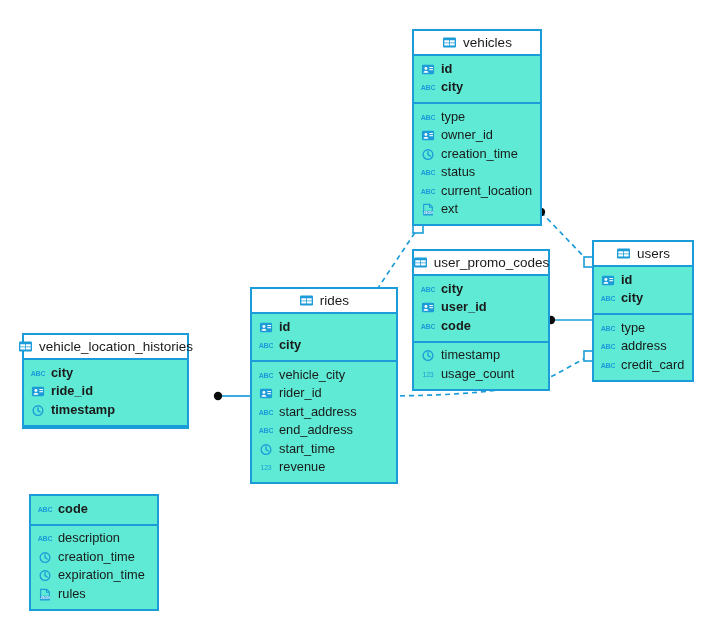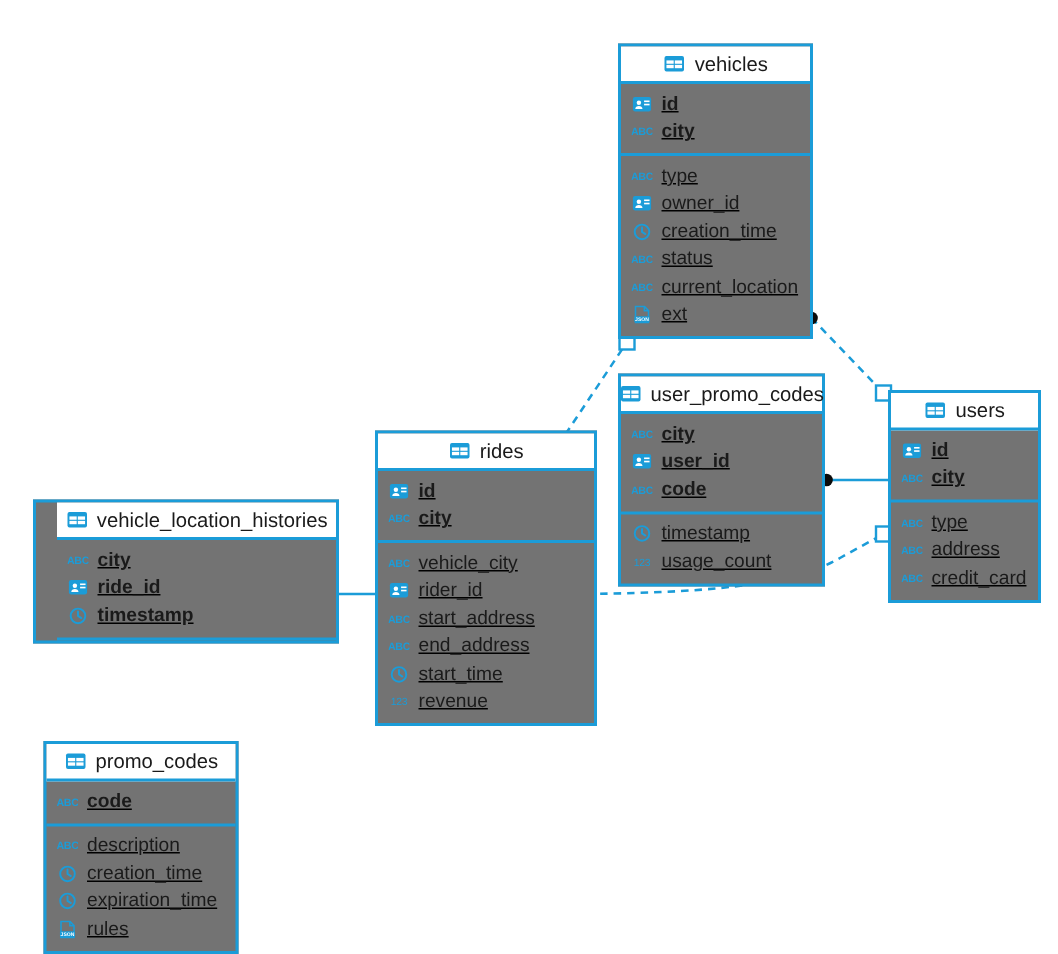--- a/index.html
+++ b/index.html
@@ -1,25 +1,25 @@
 <!DOCTYPE html>
 <html><head>
 <meta charset="utf-8">
 <style>
   html,body{margin:0;padding:0;background:#ffffff;}
   body{width:705px;height:636px;position:relative;overflow:hidden;
        font-family:"Liberation Sans","DejaVu Sans",sans-serif;}
   #canvas{position:absolute;inset:0;}
   #edges{position:absolute;left:0;top:0;width:705px;height:636px;pointer-events:none;}
 
-  .table{position:absolute;background:#737373;border:2px solid #1b9cd8;box-sizing:border-box;}
+  .table{position:absolute;background:#5eead4;border:2px solid #1b9cd8;box-sizing:border-box;}
   .thead{height:25px;border-bottom:2px solid #1b9cd8;display:flex;align-items:center;
          justify-content:center;gap:6px;padding:0 8px;box-sizing:border-box;background:#fff;}
   .tname{font-size:13.5px;color:#1a1a1a;white-space:nowrap;}
-  .section{padding:4px 0 5px 0;text-decoration:underline;}
+  .section{padding:4px 0 5px 0;}
   .section.pk{border-bottom:2px solid #1b9cd8;}
   .row{display:flex;align-items:center;gap:6px;padding:1px 7px;height:18.5px;box-sizing:border-box;}
   .fname{font-size:12.8px;color:#1a1a1a;white-space:nowrap;line-height:1;}
   .section.pk .fname{font-weight:bold;}
 
   .ico{width:14px;height:13px;flex:0 0 14px;display:block;}
   .hico{width:15px;height:13px;flex:0 0 15px;display:block;}
 </style>
 </head>
 <body>
@@ -118,21 +118,21 @@
             <svg class="ico" viewBox="0 0 16 15">
               <path d="M3 1.6h7l3 3v9.2H3z" fill="none" stroke="#1b9cd8" stroke-width="1.2"></path>
               <path d="M9.8 1.6v3.2h3.2" fill="none" stroke="#1b9cd8" stroke-width="1.2"></path>
               <rect x="2.2" y="9" width="11.6" height="4.6" rx="0.6" fill="#1b9cd8"></rect>
               <text x="8" y="12.6" font-family="Liberation Sans, sans-serif" font-size="3.9" font-weight="bold" fill="#fff" text-anchor="middle">JSON</text>
             </svg>
             <span class="fname">ext</span>
           </div>
         </div>
       </div>
-      <div class="table" style="left: 592px; top: 260px; width: 102px;">
+      <div class="table" style="left: 592px; top: 240px; width: 102px;">
         <div class="thead">
           <svg class="hico" viewBox="0 0 16 14">
             <rect x="1" y="1.5" width="14" height="11" rx="1.4" fill="#1b9cd8"></rect>
             <rect x="2.4" y="4.6" width="5.2" height="2.4" fill="#fff"></rect>
             <rect x="8.4" y="4.6" width="5.2" height="2.4" fill="#fff"></rect>
             <rect x="2.4" y="7.8" width="5.2" height="2.4" fill="#fff"></rect>
             <rect x="8.4" y="7.8" width="5.2" height="2.4" fill="#fff"></rect>
           </svg>
           <span class="tname">users</span>
         </div>
@@ -292,21 +292,21 @@
             <span class="fname">start_time</span>
           </div>
           <div class="row">
             <svg class="ico" viewBox="0 0 16 15">
               <text x="8" y="10.4" font-family="Liberation Sans, sans-serif" font-size="8" fill="#1b9cd8" text-anchor="middle" letter-spacing="-0.2">123</text>
             </svg>
             <span class="fname">revenue</span>
           </div>
         </div>
       </div>
-      <div class="table" style="left: 22px; top: 333px; width: 204px; padding-left: 14px;">
+      <div class="table" style="left: 22px; top: 333px; width: 167px;">
         <div class="thead">
           <svg class="hico" viewBox="0 0 16 14">
             <rect x="1" y="1.5" width="14" height="11" rx="1.4" fill="#1b9cd8"></rect>
             <rect x="2.4" y="4.6" width="5.2" height="2.4" fill="#fff"></rect>
             <rect x="8.4" y="4.6" width="5.2" height="2.4" fill="#fff"></rect>
             <rect x="2.4" y="7.8" width="5.2" height="2.4" fill="#fff"></rect>
             <rect x="8.4" y="7.8" width="5.2" height="2.4" fill="#fff"></rect>
           </svg>
           <span class="tname">vehicle_location_histories</span>
         </div>
@@ -330,30 +330,20 @@
           <div class="row">
             <svg class="ico" viewBox="0 0 16 15">
               <circle cx="8" cy="7.6" r="5.6" fill="none" stroke="#1b9cd8" stroke-width="1.5"></circle>
               <path d="M8 4.3 V7.6 L10.6 9.3" fill="none" stroke="#1b9cd8" stroke-width="1.5" stroke-linecap="round" stroke-linejoin="round"></path>
             </svg>
             <span class="fname">timestamp</span>
           </div>
         </div>
       </div>
       <div class="table" style="left: 29px; top: 494px; width: 130px;">
-        <div class="thead">
-          <svg class="hico" viewBox="0 0 16 14">
-            <rect x="1" y="1.5" width="14" height="11" rx="1.4" fill="#1b9cd8"></rect>
-            <rect x="2.4" y="4.6" width="5.2" height="2.4" fill="#fff"></rect>
-            <rect x="8.4" y="4.6" width="5.2" height="2.4" fill="#fff"></rect>
-            <rect x="2.4" y="7.8" width="5.2" height="2.4" fill="#fff"></rect>
-            <rect x="8.4" y="7.8" width="5.2" height="2.4" fill="#fff"></rect>
-          </svg>
-          <span class="tname">promo_codes</span>
-        </div>
         <div class="section pk">
           <div class="row">
             <svg class="ico" viewBox="0 0 16 15">
               <text x="8" y="10.6" font-family="Liberation Sans, sans-serif" font-size="8.2" font-weight="bold" fill="#1b9cd8" text-anchor="middle" letter-spacing="-0.3">ABC</text>
             </svg>
             <span class="fname">code</span>
           </div>
         </div>
         <div class="section">
           <div class="row">

